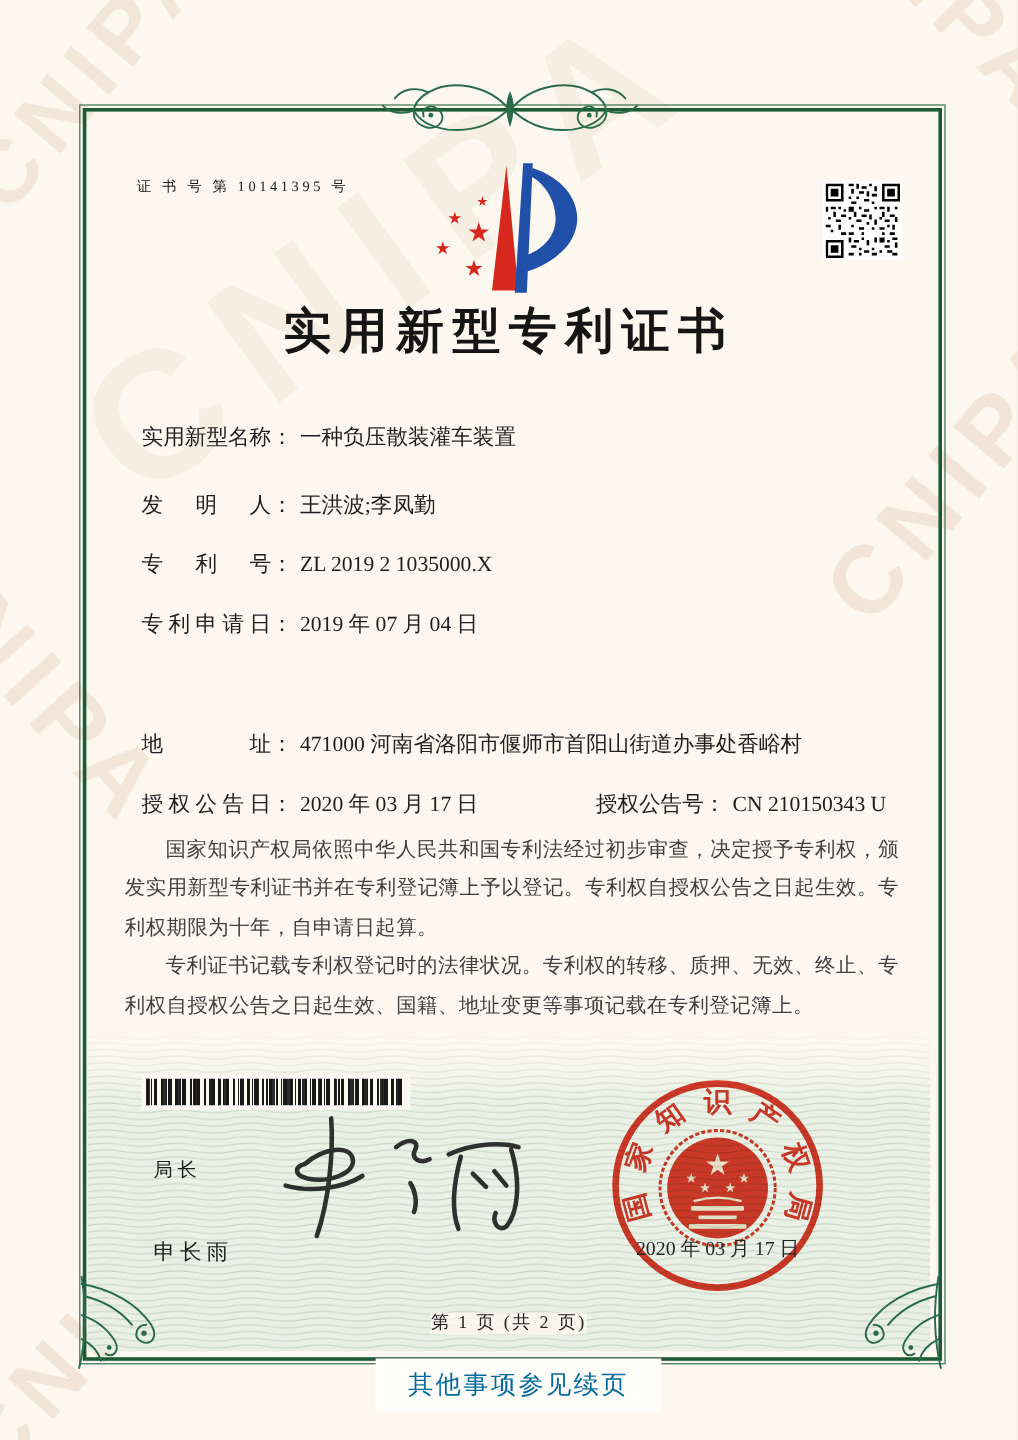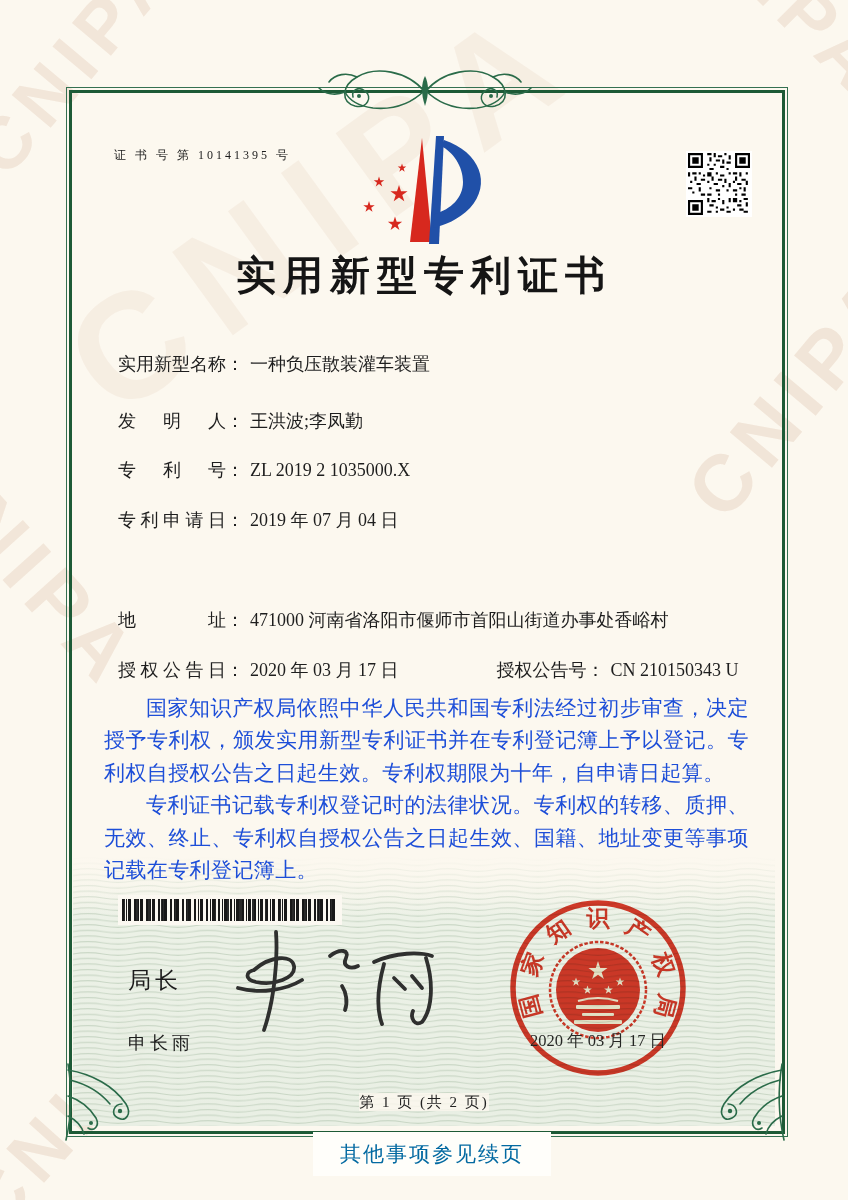--- a/index.html
+++ b/index.html
@@ -32,31 +32,31 @@
   .logo{position:absolute;left:352px;top:132px;z-index:4;}
   .qr{position:absolute;left:686px;top:151px;width:62px;height:62px;background:#fff;padding:2px;z-index:4;}
   .title{position:absolute;left:69px;top:248px;width:710px;text-align:center;font-size:40px;font-weight:700;
          letter-spacing:7px;color:#151515;z-index:4;font-family:Liberation Mono, monospace;}
   
   .row{position:absolute;left:118px;font-size:18px;color:#1e1e1e;white-space:nowrap;z-index:4;}
   .lab{display:inline-block;width:108px;text-align:justify;text-align-last:justify;vertical-align:bottom;}
   .colon{margin-right:6px;}
   .grant2{margin-left:98px;}
   
-  .body-text{position:absolute;left:104px;top:692px;width:645px;font-size:21px;letter-spacing:.4px;
-             line-height:32.4px;text-align:justify;color:#1d4ed8;z-index:4;}
+  .body-text{position:absolute;left:104px;top:692px;width:645px;font-size:17px;letter-spacing:.4px;
+             line-height:32.4px;text-align:justify;color:#404040;z-index:4;}
   .body-text p{margin:0;text-indent:2em;}
   
   .barcode{position:absolute;left:118px;top:895px;width:224px;height:30px;background:#fbf8f1;z-index:4;}
   .bars{position:absolute;left:4px;top:4px;width:215px;height:22px;
         background-image:
           repeating-linear-gradient(90deg,#181818 0 2px,transparent 2px 6px),
           repeating-linear-gradient(90deg,#181818 0 1px,transparent 1px 4px),
           repeating-linear-gradient(90deg,#2a2a2a 0 3px,transparent 3px 13px);}
-  .signer-title{position:absolute;left:128px;top:965px;font-size:23px;letter-spacing:4px;z-index:4;color:#1c1c1c;}
+  .signer-title{position:absolute;left:128px;top:965px;font-size:16px;letter-spacing:4px;z-index:4;color:#1c1c1c;}
   .signer-name{position:absolute;left:128px;top:1000px;font-size:18px;letter-spacing:4px;z-index:4;color:#1c1c1c;margin-top:31px;}
   .signature{position:absolute;left:224px;top:926px;z-index:4;}
   .seal{position:absolute;left:503px;top:893px;z-index:5;mix-blend-mode:multiply;opacity:.95;}
   .page-num{position:absolute;left:69px;top:1093px;width:710px;text-align:center;font-size:15px;
             letter-spacing:2px;z-index:4;color:#222;}
   .page-num span{background:rgba(252,248,239,.8);padding:1px 0;}
   .note-box{position:absolute;left:313px;top:1132px;width:238px;height:44px;background:#fffefa;z-index:4;
             display:flex;align-items:center;justify-content:center;font-size:21px;letter-spacing:2px;color:#0369a1;}
 </style>
 </head>

